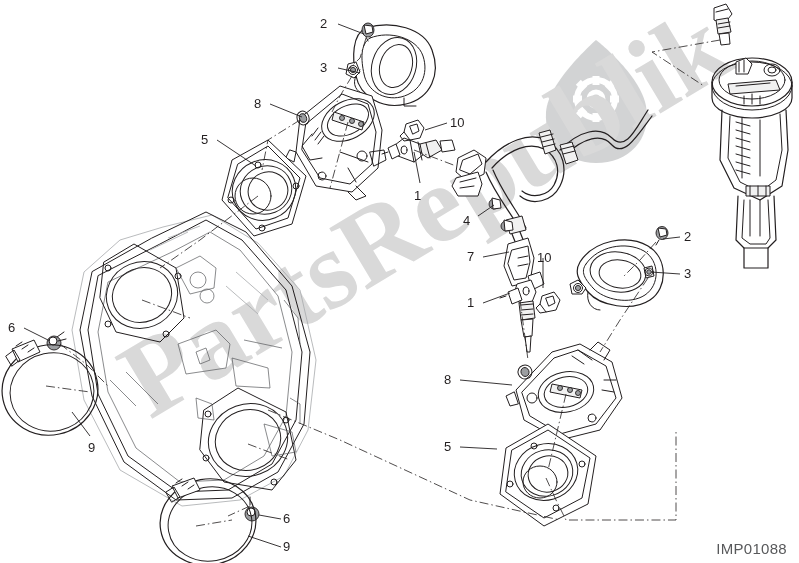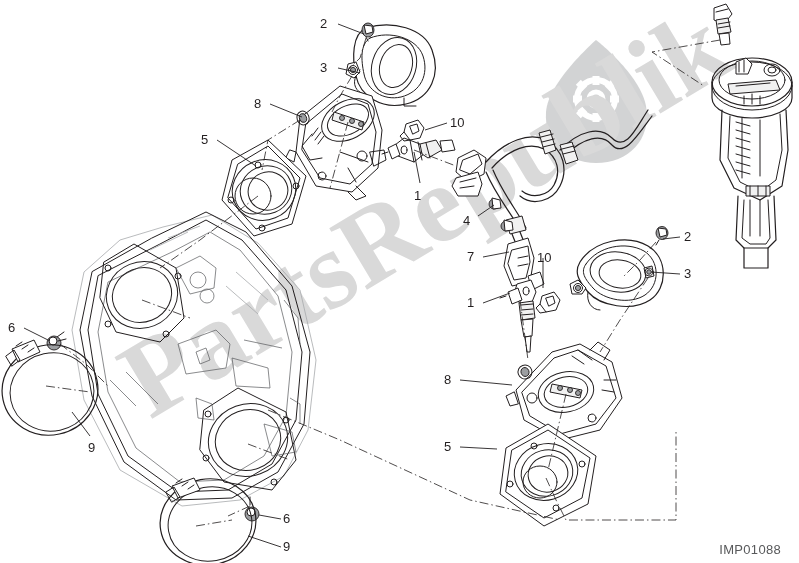--- a/index.html
+++ b/index.html
@@ -1,20 +1,20 @@
 <!DOCTYPE html>
 <html><head>
 <meta charset="utf-8">
 <style>
   html,body{margin:0;padding:0;background:#fff;}
   body{width:799px;height:563px;overflow:hidden;font-family:"Liberation Sans",sans-serif;}
   #stage{position:relative;width:799px;height:563px;background:#ffffff;overflow:hidden;}
   #stage svg{position:absolute;left:0;top:0;}
   .callout{position:absolute;font-family:"Liberation Sans",sans-serif;font-size:13px;color:#231f20;line-height:1;user-select:none;}
-  #drawing-code{position:absolute;right:18px;bottom:6px;font-size:13px;color:#58595b;letter-spacing:.3px;}
+  #drawing-code{position:absolute;right:12px;bottom:6px;font-size:15px;color:#58595b;letter-spacing:.3px;}
   .wm-text{font-family:"Liberation Serif",serif;font-weight:700;fill:#d9d9d9;}
 </style>
 </head>
 <body>
 
 <div id="stage">
 
   <svg width="799" height="563" viewBox="0 0 799 563">
     <defs>
       <style>

